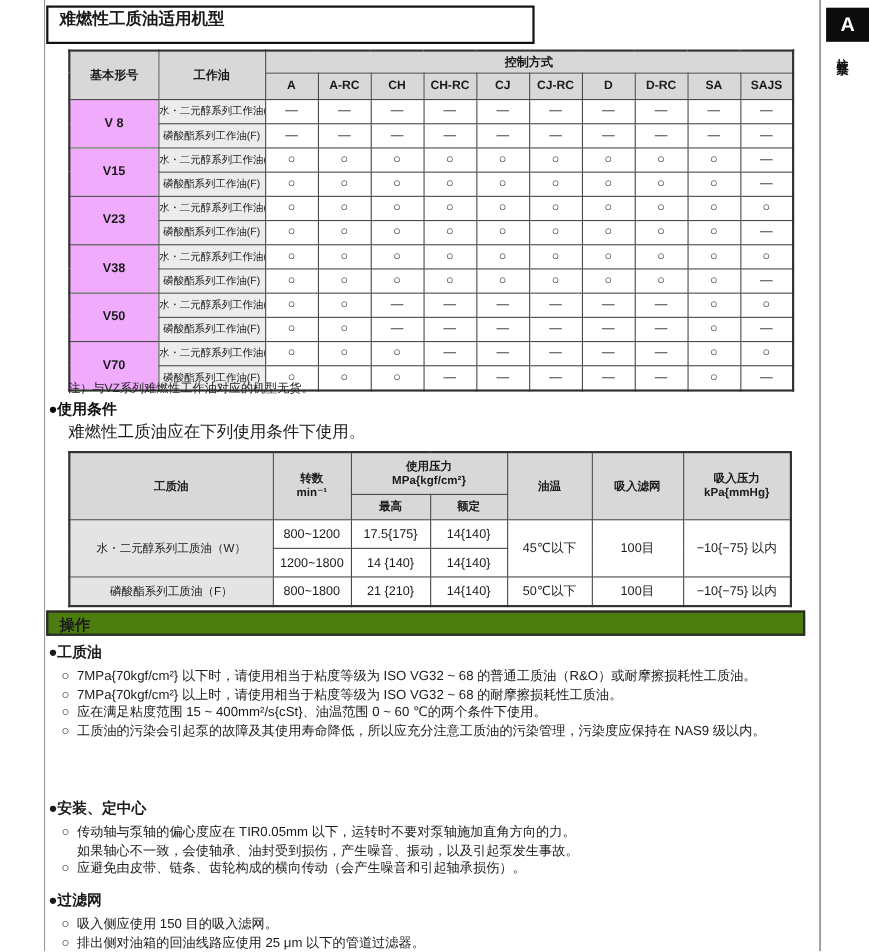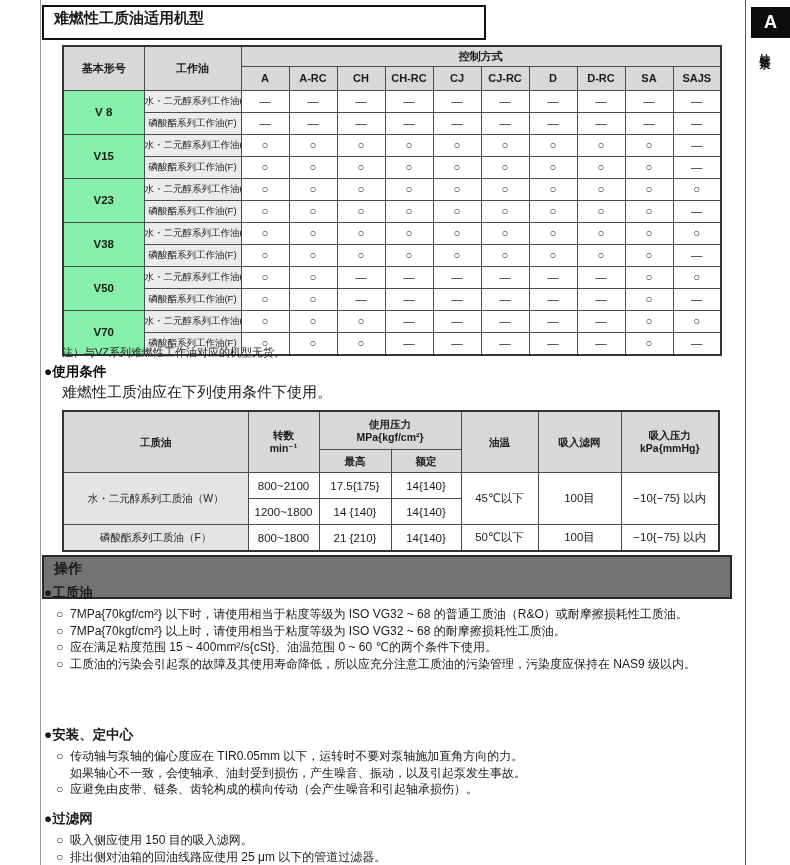--- a/index.html
+++ b/index.html
@@ -18,39 +18,39 @@
              background:#fff;}
 
   table{border-collapse:collapse;table-layout:fixed;background:#fff;}
   td,th{border:1px solid #4a4a4a;padding:0;text-align:center;vertical-align:middle;overflow:hidden;
         white-space:nowrap;}
   #model-table{position:absolute;left:62px;top:45px;width:660px;border:2px solid #333;}
   #model-table th{background:#d8d8d8;font-size:11px;font-weight:bold;}
   #model-table .h1{height:20px;}
   #model-table .h2 th{height:23px;}
   #model-table td{height:21px;font-size:11px;}
-  #model-table td.model-cell{font-weight:bold;font-size:11.5px;background:#86efac;}
+  #model-table td.model-cell{font-weight:bold;font-size:11.5px;background:#f0abfc;}
   #model-table td.oil-cell{font-size:9.5px;background:#ececec;text-align:center;}
   #model-table td.val-cell{font-size:11.5px;color:#222;}
 
   .note{position:absolute;left:62px;top:345px;font-size:11px;color:#222;}
 
   .sec-heading{position:absolute;font-size:13.5px;font-weight:bold;color:#0d0d0d;text-align:center;}
   #usage-heading{left:44px;top:363px;}
   .usage-intro{position:absolute;left:62px;top:383px;font-size:15px;}
 
   #cond-table{position:absolute;left:62px;top:410px;width:656px;border:2px solid #333;}
   #cond-table th{background:#d8d8d8;font-size:10.5px;font-weight:bold;white-space:pre-line;line-height:13px;}
   #cond-table .ch1 th{height:37px;}
   #cond-table .ch2 th{height:22px;}
   #cond-table td{height:25px;font-size:11.5px;}
   #cond-table td.fluid-cell{background:#e4e4e4;font-size:10.5px;}
 
-  .op-box{position:absolute;left:42px;top:555px;width:690px;height:44px;border:2px solid #2a2a2a;
-          box-sizing:border-box;font-size:14px;font-weight:bold;line-height:23px;padding-left:10px;background:#737373;}
+  .op-box{position:absolute;left:42px;top:555px;width:690px;height:23px;border:2px solid #2a2a2a;
+          box-sizing:border-box;font-size:14px;font-weight:bold;line-height:23px;padding-left:10px;background:#4d7c0f;}
   .op-section{position:absolute;left:44px;width:694px;}
   .op-section .op-head{font-size:13.5px;font-weight:bold;margin-bottom:4px;}
   .op-line{display:flex;margin-left:12px;font-size:12px;line-height:16.5px;}
   .op-line .marker{flex:0 0 14px;}
   .op-line .txt{flex:1;white-space:normal;}
   #op-sec-0{top:584px;}
   #op-sec-1{top:726px;}
   #op-sec-2{top:810px;}
 </style>
 </head>
@@ -293,21 +293,21 @@
 kPa{mmHg}</th>
         </tr>
         <tr class="ch2">
           <th>最高</th>
           <th>额定</th>
         </tr>
       </thead>
       <tbody>
         <tr>
           <td class="fluid-cell" rowspan="2">水・二元醇系列工质油（W）</td>
-          <td>800~2100</td>
+          <td>800~1200</td>
           <td>17.5{175}</td>
           <td>14{140}</td>
           <td rowspan="2">45℃以下</td>
           <td rowspan="2">100目</td>
           <td rowspan="2">−10{−75} 以内</td>
         </tr>
         <tr>
           <td>1200~1800</td>
           <td>14  {140}</td>
           <td>14{140}</td>

